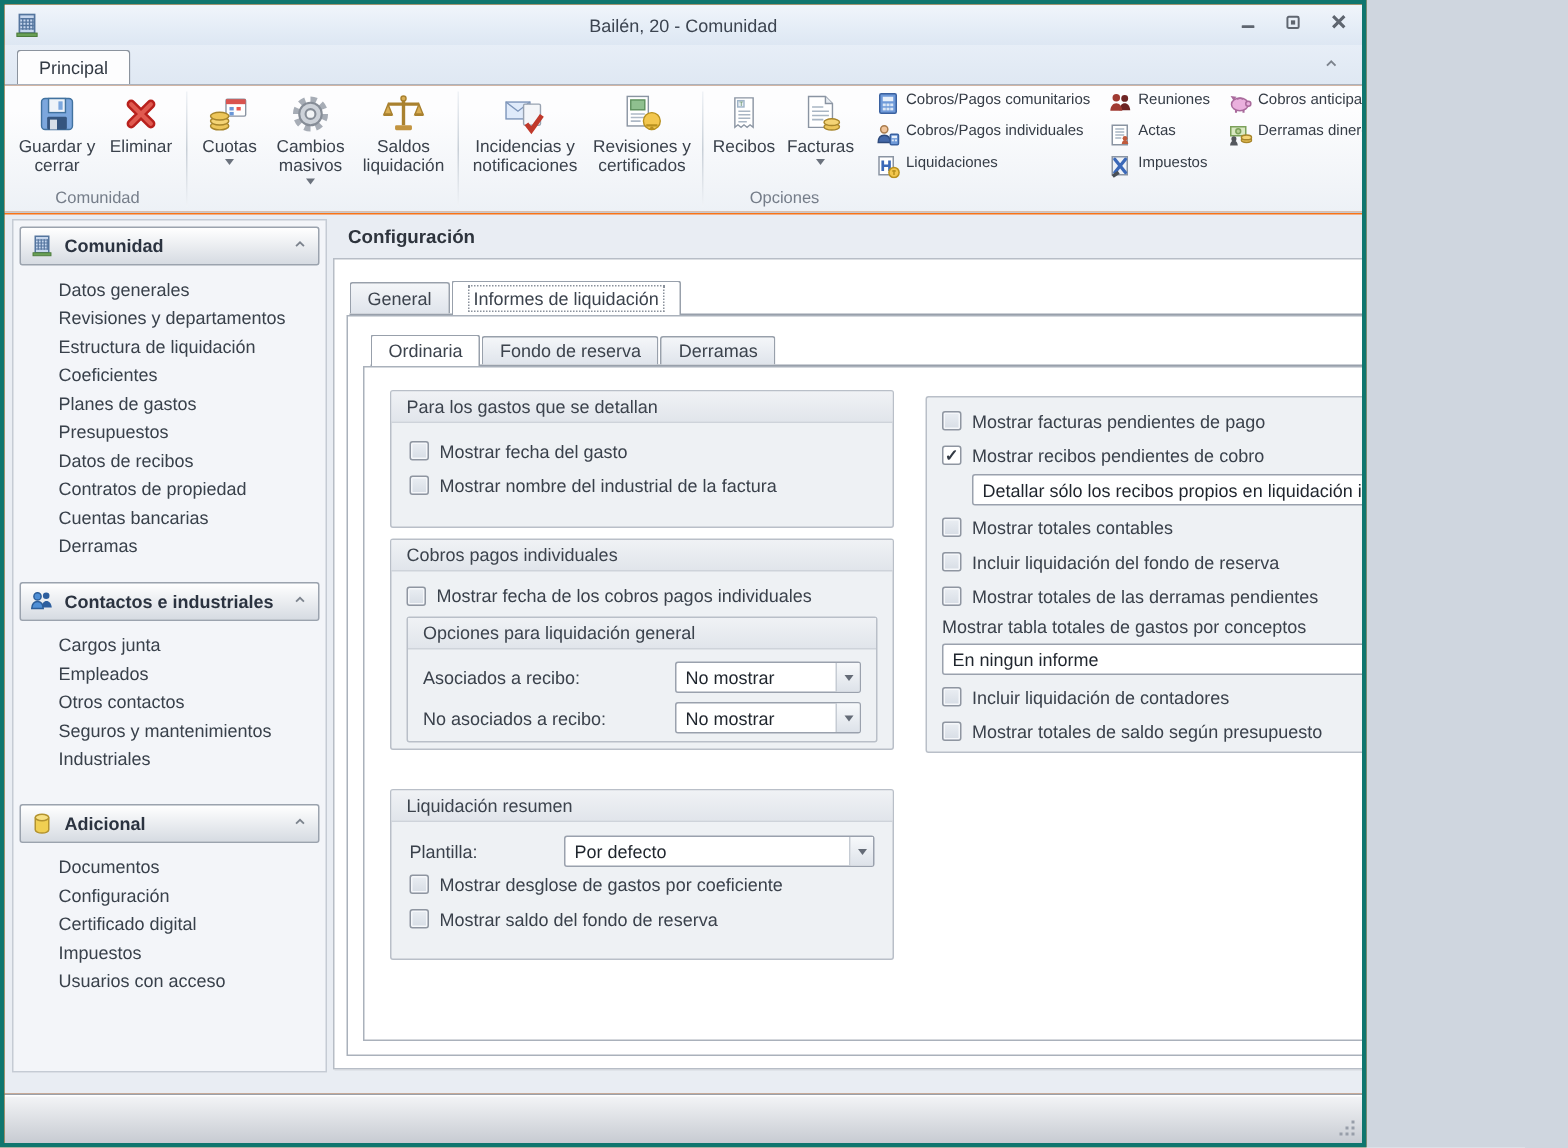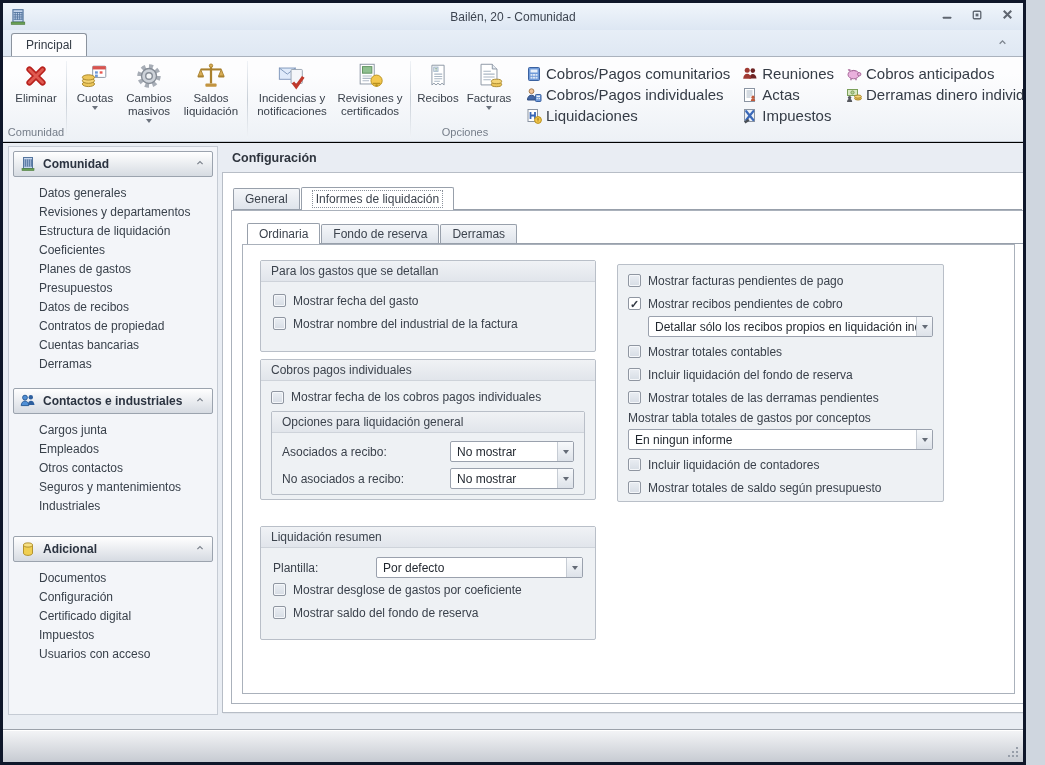--- a/index.html
+++ b/index.html
@@ -1,20 +1,20 @@
 <!DOCTYPE html>
 <html><head>
 <meta charset="utf-8">
 <style>
   * { box-sizing: border-box; margin: 0; padding: 0; }
   html,body { background:#cfd6df; }
   body { font-family:"Liberation Sans", sans-serif; font-size:12px; color:#3a414b; }
 
-  .window { position:relative; width:1026px; height:765px; border:3px solid #0f172a;
-            background:#000000; overflow:hidden; }
+  .window { position:relative; width:911px; height:765px; border:3px solid #0f766e;
+            background:#f97316; overflow:hidden; }
 
   
   .titlebar { position:absolute; left:0; right:0; top:0; height:27px;
               background:linear-gradient(#f0f5fb,#dde7f3); display:flex; align-items:center; }
   .app-icon { width:18px; height:18px; margin-left:6px; }
   .title-text { position:absolute; left:0; right:0; text-align:center; color:#3c4450; font-size:12px; }
   .win-controls { position:absolute; right:6px; top:4px; display:flex; gap:10px; }
   .win-btn { width:20px; height:18px; display:flex; align-items:center; justify-content:center; }
   .win-btn svg { width:15px; height:15px; }
 
@@ -39,22 +39,22 @@
 
   .rbtn { display:flex; flex-direction:column; align-items:center; padding-top:2px;
           border-radius:2px; position:relative; }
   .rbtn-icon { width:30px; height:30px; flex:none; }
   .rbtn-icon svg { width:30px; height:30px; }
   .rbtn-label { font-size:11.5px; line-height:13px; text-align:center; color:#3b424c; margin-top:1px; }
   .rbtn-dd { margin-top:1px; width:0; height:0; border-left:3.5px solid transparent;
              border-right:3.5px solid transparent; border-top:4px solid #6b727d; }
 
   .rcol { display:flex; flex-direction:column; padding:2px 3px; }
-  .ritem { display:flex; align-items:flex-end; gap:4px; height:21px; padding:0 3px;
-           font-size:15px; color:#353c46; white-space:nowrap; border-radius:2px; }
+  .ritem { display:flex; align-items:flex-start; gap:4px; height:21px; padding:0 3px;
+           font-size:10px; color:#353c46; white-space:nowrap; border-radius:2px; }
   .ritem-icon { width:16px; height:16px; flex:none; }
   .ritem-icon svg { width:16px; height:16px; }
 
   
   .content { position:absolute; left:0; right:0; top:140px; bottom:33px; background:#e9edf3; }
 
   .sidebar { position:absolute; left:5px; top:3px; width:210px; bottom:14px;
              background:#f3f5f9; border:1px solid #c5cbd4; }
   .side-hdr { height:26px; margin:4px 4px 0; border:1px solid #9ba3ae; border-radius:2px;
               background:linear-gradient(#ffffff,#d6dbe2); display:flex; align-items:center;
@@ -167,20 +167,30 @@
       <span><svg viewBox="0 0 16 16">
             <path d="M4.5 9.5L8 6l3.5 3.5" fill="none" stroke="#7c838d" stroke-width="1.6"></path>
           </svg></span>
     </div>
   </div>
 
   <div class="ribbon-body">
 
     <div class="rgroup">
       <div class="rgroup-content">
+        <div class="rbtn" style="width:58px">
+          <span class="rbtn-icon"><svg viewBox="0 0 32 32">
+                <rect x="5" y="5" width="22" height="22" rx="2.5" fill="#7ca7dd" stroke="#41729f"></rect>
+                <rect x="10" y="5" width="12" height="10" fill="#eef3f9" stroke="#41729f"></rect>
+                <rect x="17" y="7" width="3" height="6" fill="#7ca7dd"></rect>
+                <rect x="9" y="18" width="14" height="9" rx="1" fill="#35557e"></rect>
+                <rect x="11" y="20" width="5" height="7" fill="#d6dee8"></rect>
+              </svg></span>
+          <span class="rbtn-label">Guardar y cerrar</span>
+        </div>
         <div class="rbtn" style="width:54px">
           <span class="rbtn-icon"><svg viewBox="0 0 32 32">
                 <path d="M9 9L23 23M23 9L9 23" stroke="#b8211d" stroke-width="6.5" stroke-linecap="round"></path>
                 <path d="M9 9L23 23M23 9L9 23" stroke="#e05a50" stroke-width="3" stroke-linecap="round"></path>
               </svg></span>
           <span class="rbtn-label">Eliminar</span>
         </div>
       </div>
       <div class="rgroup-label">Comunidad</div>
     </div>

